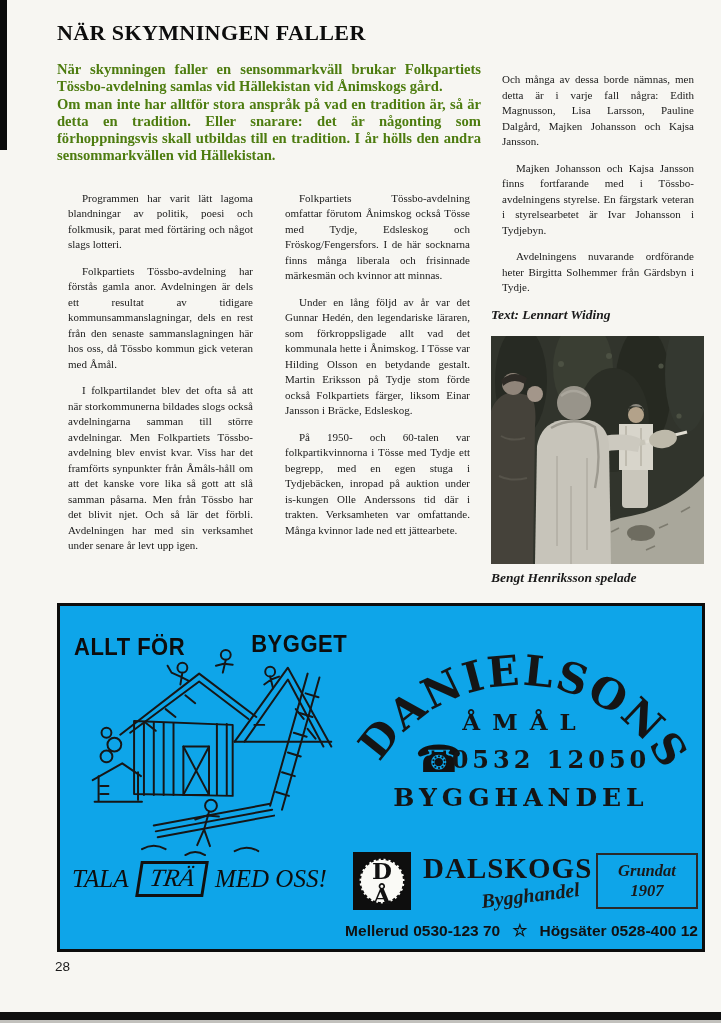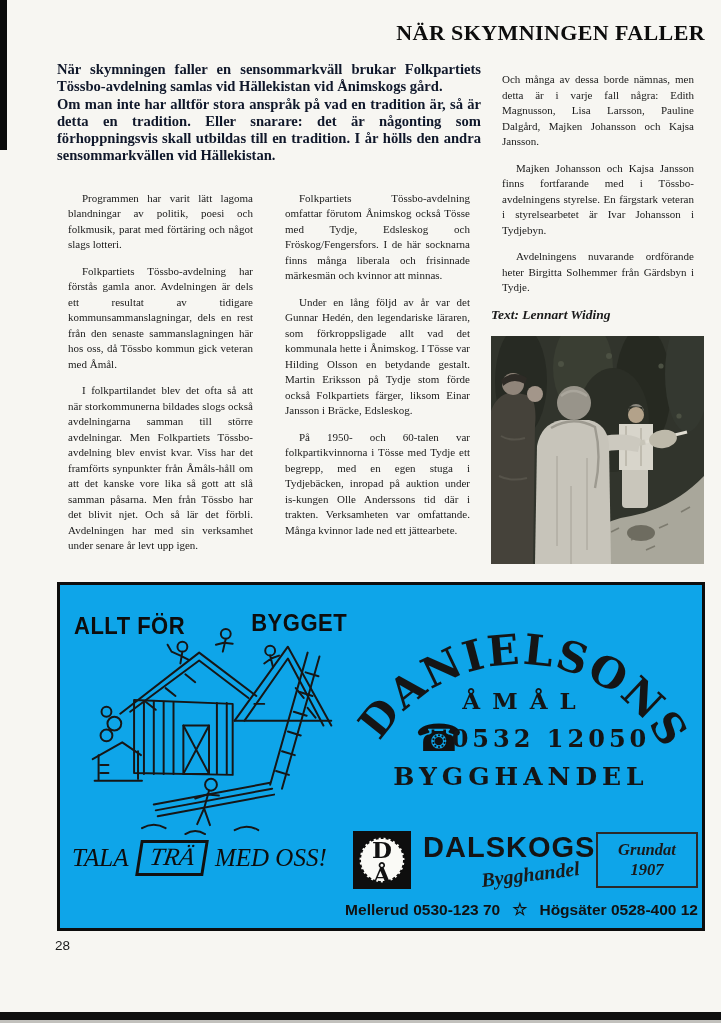--- a/index.html
+++ b/index.html
@@ -2,24 +2,24 @@
 <html><head>
 <meta charset="utf-8">
 <style>
   html,body{margin:0;padding:0;background:#e9e8e5;}
   .page{position:relative;width:721px;height:1023px;margin:0 auto;background:#f7f6f2;
         font-family:"Liberation Serif",serif;color:#1a1a1a;overflow:hidden;}
   .edge-left{position:absolute;left:0;top:0;width:7px;height:150px;background:#0b0b0b;}
   .edge-bottom{position:absolute;left:0;right:0;bottom:3px;height:8px;background:#101010;}
   .edge-bottom2{position:absolute;left:0;right:0;bottom:0;height:3px;background:#c2c1bd;}
   .content{position:absolute;left:57px;top:20px;width:648px;}
-  .title{margin:0;font-size:22px;font-weight:bold;text-align:right;letter-spacing:.4px;color:#0d0d0d;}
+  .title{margin:0;font-size:22px;font-weight:bold;text-align:left;letter-spacing:.4px;color:#0d0d0d;}
   .main{display:flex;gap:10px;margin-top:15px;}
   .left-region{width:424px;}
-  .intro p{margin:0;font-weight:bold;font-size:14.6px;line-height:17.3px;text-align:justify;color:#0f172a;}
+  .intro p{margin:0;font-weight:bold;font-size:14.6px;line-height:17.3px;text-align:justify;color:#4d7c0f;}
   .cols{display:flex;gap:10px;margin-top:15px;}
   .col{width:207px;}
   .col p,.rcol p{margin:11px;font-size:11px;line-height:15.5px;text-align:justify;}
   .ind{text-indent:14px;}
   .rcol{width:214px;}
   .byline{margin-top:9px;font-style:italic;font-weight:bold;font-size:13.5px;}
   .photo{margin-top:13px;width:213px;height:228px;display:block;}
   .caption{margin-top:6px;font-style:italic;font-weight:bold;font-size:13.5px;}
   .adbox{margin-top:17px;height:343px;border:3px solid #0d0d0d;display:flex;background:#0ea5e9;}
   .ad-left{width:300px;position:relative;}
@@ -30,21 +30,21 @@
   .slogan-right{top:25px;right:4px;}
   .house-svg{position:absolute;top:40px;left:24px;width:252px;height:212px;}
   .tala-row{position:absolute;left:12px;bottom:52px;display:flex;align-items:center;gap:9px;
             font-style:italic;font-size:25px;color:#0d0d0d;white-space:nowrap;}
   .tra-box{display:inline-block;border:3px solid #111;padding:0 9px 2px;transform:skewX(-9deg);}
   .tra-box span{display:inline-block;transform:skewX(0deg);}
   .brand-svg{width:336px;height:198px;margin-top:10px;}
   .dalskogs-row{margin-top:auto;display:flex;align-items:center;}
   .dlogo{width:58px;height:58px;flex:0 0 auto;}
   .dmid{margin-left:12px;flex:1;}
-  .dname{font-family:Liberation Sans, sans-serif;font-weight:bold;font-size:29px;letter-spacing:1px;
+  .dname{font-family:Liberation Serif, serif;font-weight:bold;font-size:29px;letter-spacing:1px;
          line-height:27px;color:#141414;}
   .dscript{font-style:italic;font-weight:bold;font-size:20px;transform:rotate(-7deg);margin-left:58px;margin-top:1px;}
   .grundat{width:86px;border:2px solid #2a2a2a;text-align:center;font-style:italic;font-weight:bold;
            font-size:16.5px;padding:6px 6px;line-height:20px;}
   .tel-line{margin-top:10px;font-family:"Liberation Sans",sans-serif;font-weight:bold;font-size:15.5px;
             white-space:nowrap;margin-left:-8px;color:#111;}
   .tel-star{padding:0 12px;font-size:17px;}
   .pagenum{margin-top:7px;font-family:"Liberation Sans",sans-serif;font-size:13.5px;margin-left:-2px;}
 </style>
 </head>
@@ -113,20 +113,21 @@
             <circle cx="22" cy="48" r="11" fill="#90857a"></circle>
             <path d="M10,44 Q22,33 36,42 L34,48 Q22,41 12,50 Z" fill="#2e2b26"></path>
             <path d="M112,100 Q136,96 150,103 L147,116 Q128,112 112,116 Z" fill="#ccc9bf"></path>
             <path d="M44,228 L46,110 Q50,88 70,84 L98,84 Q116,88 118,108 L120,228 Z" fill="#c7c4ba"></path>
             <path d="M60,92 Q82,79 104,91 Q111,120 104,152" stroke="#9d9a90" stroke-width="2.4" fill="none"></path>
             <path d="M66,120 V210 M96,122 V214 M80,150 V228" stroke="#b4b1a7" stroke-width="1.8"></path>
             <circle cx="83" cy="67" r="17" fill="#98948a"></circle>
             <path d="M70,60 q12,-10 26,0" stroke="#aaa69c" stroke-width="2.4" fill="none"></path>
           </g>
         </svg>
+        <div class="caption">Bengt Henriksson spelade</div>
       </div>
     </div>
 
     <div class="adbox">
       <div class="ad-left">
         <span class="slogan slogan-left">ALLT FÖR</span>
         <span class="slogan slogan-right">BYGGET</span>
 
         <svg class="house-svg" viewBox="0 0 250 215">
           <g stroke="#161616" stroke-width="2" fill="none" stroke-linecap="round" stroke-linejoin="round">

